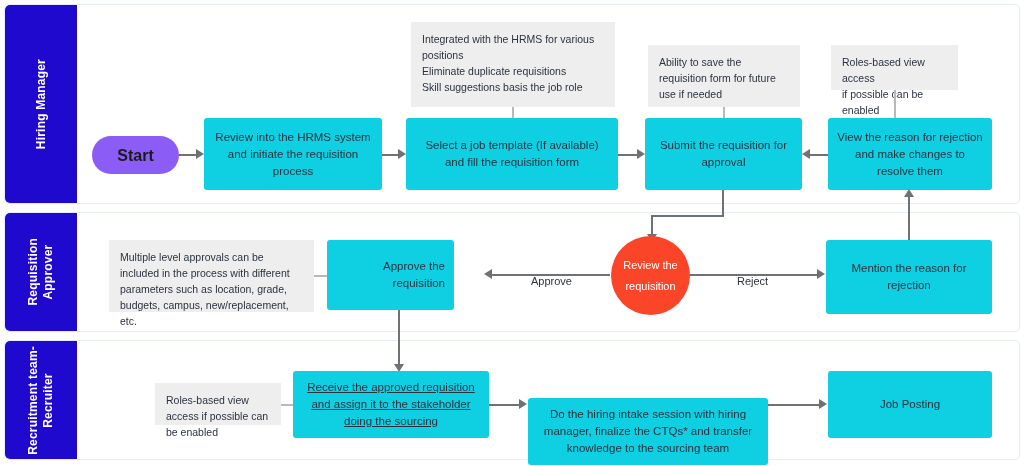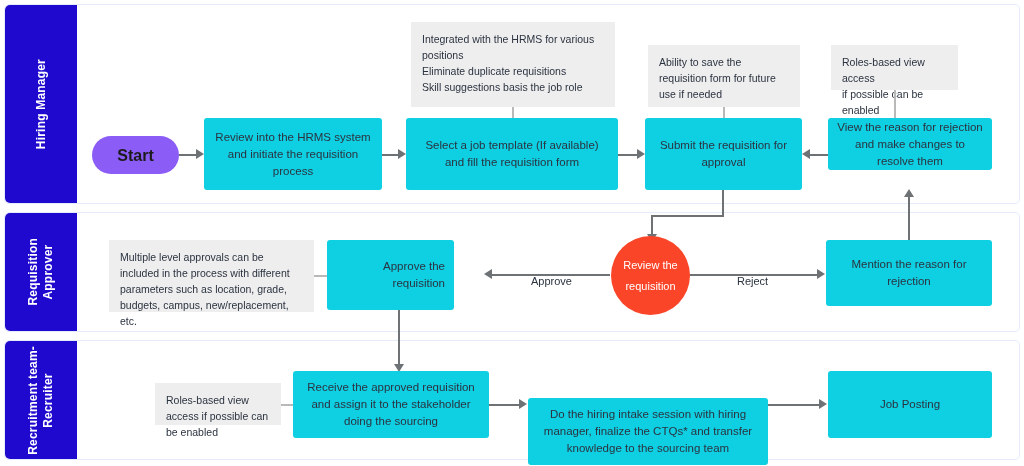--- a/index.html
+++ b/index.html
@@ -152,21 +152,21 @@
   <div class="conn v thin" style="left:894px;top:90px;height:30px;"></div>
 
   <div class="node start" style="left:92px;top:136px;width:87px;height:38px;">Start</div>
 
   <div class="node proc" style="left:204px;top:118px;width:178px;height:72px;">Review into the HRMS system and initiate the requisition process</div>
 
   <div class="node proc" style="left:406px;top:118px;width:212px;height:72px;">Select a job template (If available) and fill the requisition form</div>
 
   <div class="node proc" style="left:645px;top:118px;width:157px;height:72px;">Submit the requisition for approval</div>
 
-  <div class="node proc" style="left:828px;top:118px;width:164px;height:52px;">View the reason for rejection and make changes to resolve them</div>
+  <div class="node proc" style="left:828px;top:118px;width:164px;height:72px;">View the reason for rejection and make changes to resolve them</div>
 
   <div class="conn h" style="left:179px;top:154px;width:18px;"></div>
   <div class="arrow ar-right" style="left:196px;top:149px;"></div>
 
   <div class="conn h" style="left:382px;top:154px;width:17px;"></div>
   <div class="arrow ar-right" style="left:398px;top:149px;"></div>
 
   <div class="conn h" style="left:618px;top:154px;width:19px;"></div>
   <div class="arrow ar-right" style="left:637px;top:149px;"></div>
 
@@ -181,37 +181,37 @@
   <div class="conn v" style="left:908px;top:196px;height:44px;"></div>
   <div class="arrow ar-up" style="left:904px;top:189px;"></div>
 
   <div class="note" style="left:109px;top:240px;width:205px;height:72px;">Multiple level approvals can be included in the process with different parameters such as location, grade, budgets, campus, new/replacement, etc.</div>
   <div class="conn h thin" style="left:314px;top:275px;width:14px;"></div>
 
   <div class="node proc" style="left:327px;top:240px;width:127px;height:70px;text-align:right;">Approve the requisition</div>
 
   <div class="node decision" style="left:611px;top:236px;width:79px;height:79px;">Review the requisition</div>
 
-  <div class="node proc" style="left:826px;top:240px;width:166px;height:66px;">Mention the reason for rejection</div>
+  <div class="node proc" style="left:826px;top:240px;width:166px;height:74px;">Mention the reason for rejection</div>
 
   <div class="conn h" style="left:492px;top:274px;width:118px;"></div>
   <div class="arrow ar-left" style="left:484px;top:269px;"></div>
   <div class="edge-label" style="left:531px;top:251px;">Approve</div>
 
   <div class="conn h" style="left:690px;top:274px;width:128px;"></div>
   <div class="arrow ar-right" style="left:817px;top:269px;"></div>
   <div class="edge-label" style="left:737px;top:251px;">Reject</div>
 
   <div class="conn v" style="left:398px;top:310px;height:57px;"></div>
   <div class="arrow ar-down" style="left:394px;top:364px;"></div>
 
   <div class="note" style="left:155px;top:383px;width:126px;height:42px;">Roles-based view access if possible can be enabled</div>
   <div class="conn h thin" style="left:281px;top:404px;width:13px;"></div>
 
-  <div class="node proc" style="left:293px;top:371px;width:196px;height:67px;">Receive the approved requisition and assign it to the stakeholder doing the sourcing</div>
+  <div class="node proc" style="left:293px;top:371px;width:196px;height:67px;text-decoration:underline;">Receive the approved requisition and assign it to the stakeholder doing the sourcing</div>
 
   <div class="node proc" style="left:528px;top:371px;width:240px;height:67px;margin-top:27px;">Do the hiring intake session with hiring manager, finalize the CTQs* and transfer knowledge to the sourcing team</div>
 
   <div class="node proc" style="left:828px;top:371px;width:164px;height:67px;">Job Posting</div>
 
   <div class="conn h" style="left:489px;top:404px;width:31px;"></div>
   <div class="arrow ar-right" style="left:519px;top:399px;"></div>
 
   <div class="conn h" style="left:768px;top:404px;width:52px;"></div>
   <div class="arrow ar-right" style="left:819px;top:399px;"></div>

